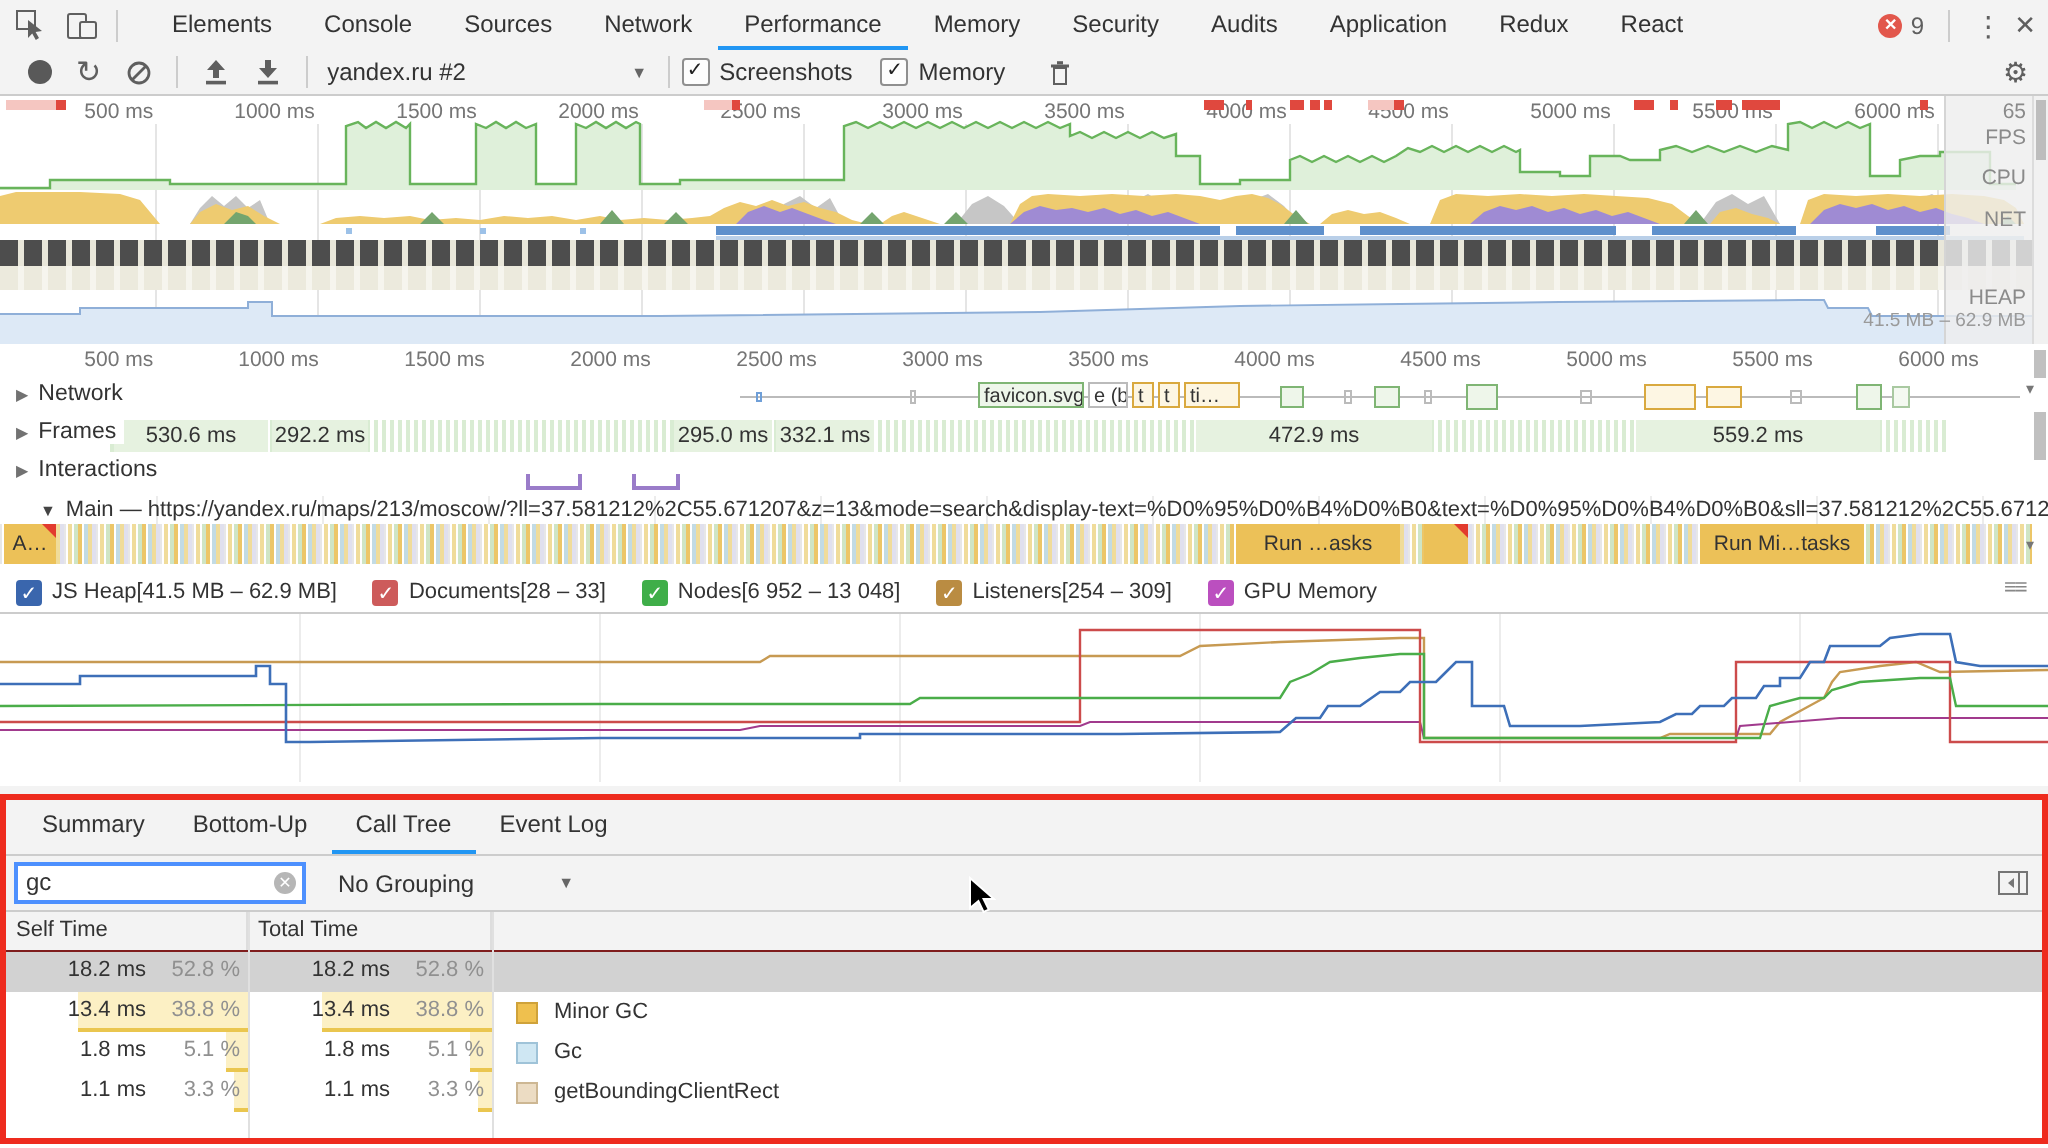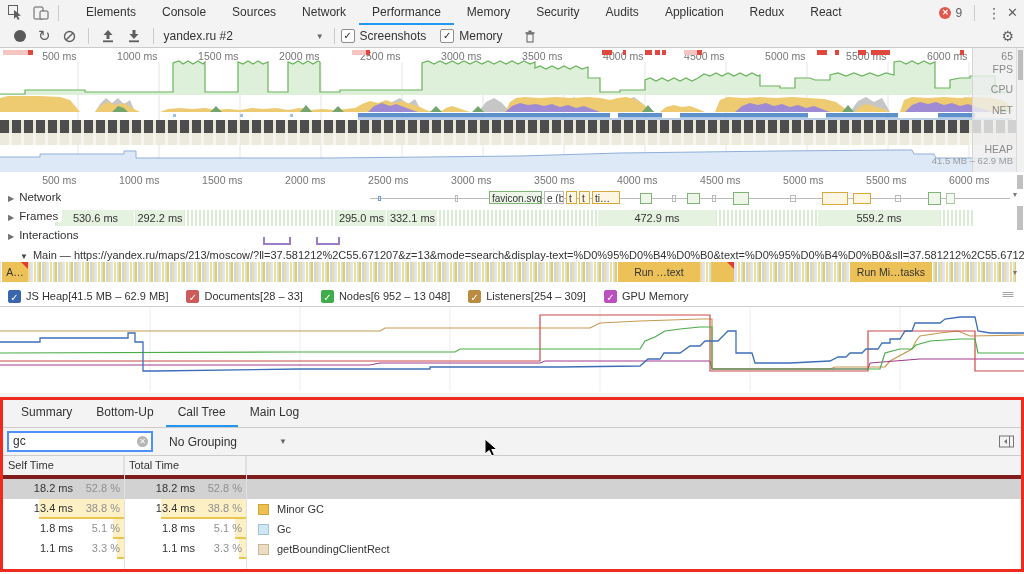--- a/index.html
+++ b/index.html
@@ -92,21 +92,21 @@
   .btab.active{box-shadow:inset 0 -2px 0 var(--accent);}
   .bfilter{height:27px;background:#f3f3f3;border-bottom:1px solid #ccc;display:flex;align-items:center;
            padding-left:4px;flex:none;position:relative;}
   .finput{position:relative;width:122px;height:17px;border:2px solid #4d90fe;background:#fff;
           font-size:12px;line-height:17px;padding:0 16px 0 4px;box-sizing:content-box;}
   .fclear{position:absolute;right:3px;top:3px;width:11px;height:11px;border-radius:50%;background:#b6b6b6;
           color:#fff;font-size:8px;line-height:11px;text-align:center;}
   .grouping{margin-left:16px;display:flex;align-items:center;width:118px;justify-content:space-between;}
   .sidetoggle{position:absolute;right:7px;top:7px;}
   .btable{position:relative;flex:1;background:#fff;font-size:11px;}
-  .thead{display:flex;height:19px;background:#f3f3f3;border-bottom:4px solid #7f1d1d;line-height:19px;}
+  .thead{display:flex;height:19px;background:#f3f3f3;border-bottom:1px solid #7f1d1d;line-height:19px;}
   .thc{box-sizing:border-box;padding-left:5px;}
   .thc1{width:121px;}.thc2{width:122px;}.thc3{flex:1;}
   .colline{position:absolute;top:0;bottom:0;width:1px;background:#e0e0e0;}
   .trow{display:flex;height:20px;align-items:center;position:relative;}
   .trow.selected{background:#d2d2d2;}
   .tcell{position:relative;height:20px;box-sizing:border-box;}
   .tc1{width:121px;}.tc2{width:122px;}.tc3{flex:1;display:flex;align-items:center;}
   .tms{position:absolute;right:51px;top:3px;color:#333;}
   .tpct{position:absolute;right:4px;top:3px;color:#909090;}
   .heat{position:absolute;right:0;top:0;height:18px;background:#fcf0c4;border-bottom:2px solid #eac64f;}
@@ -362,21 +362,21 @@
         <div class="bracket" style="left: 263px; width: 24px;"></div>
         <div class="bracket" style="left: 316px; width: 20px;"></div>
       </div>
   </div>
 
   <div class="mainrow">
     <span class="tri">▼</span><span>Main — https://yandex.ru/maps/213/moscow/?ll=37.581212%2C55.671207&amp;z=13&amp;mode=search&amp;display-text=%D0%95%D0%B4%D0%B0&amp;text=%D0%95%D0%B4%D0%B0&amp;sll=37.581212%2C55.6712</span>
   </div>
   <div class="flame" id="flameLane">
       <div class="flame-block redcorner" style="left: 2px; width: 26px;">A…</div>
-      <div class="flame-block" style="left: 618px; width: 82px;">Run …text</div>
+      <div class="flame-block" style="left: 618px; width: 82px;">Run …asks</div>
       <div class="flame-block redcorner" style="left: 712px; width: 22px;"></div>
       <div class="flame-block" style="left: 850px; width: 82px;">Run Mi…tasks</div>
     </div>
 
   <div class="minithumb" style="left:1017px;top:175px;width:6px;height:14px;"></div>
   <span class="miniarrow" style="left:1013px;top:190px;">▾</span>
   <div class="minithumb" style="left:1017px;top:206px;width:6px;height:24px;"></div>
   <span class="miniarrow" style="left:1013px;top:268px;">▾</span>
 
   <div class="counters" id="countersRow">
@@ -420,21 +420,21 @@
       <polyline fill="none" stroke="#3d6fb8" stroke-width="1.3" points="0,35 40,35 40,31 128,31 128,26 135,26 135,35 143,35 143,64 155,64 300,62 430,62 430,60 560,60 640,59 648,52 660,52 664,46 680,46 690,39 700,39 705,34 718,34 722,30 728,24 736,24 736,46 752,46 755,56 790,56 830,54 838,50 846,50 850,46 862,46 866,42 878,42 882,36 890,36 890,32 900,32 905,24 912,24 915,16 940,16 945,12 960,10 975,10 978,24 990,26 1024,26"></polyline>
     </svg>
   </div>
   <div class="gapstrip"></div>
 
   <div class="bpanel">
     <div class="btabs" id="bTabs">
         <div class="btab">Summary</div>
         <div class="btab">Bottom-Up</div>
         <div class="btab active">Call Tree</div>
-        <div class="btab">Main Log</div>
+        <div class="btab">Event Log</div>
       </div>
     <div class="bfilter">
       <div class="finput">
         <span>gc</span>
         <span class="fclear">✕</span>
       </div>
       <span class="grouping">
         <span>No Grouping</span>
         <span class="dd">▼</span>
       </span>

